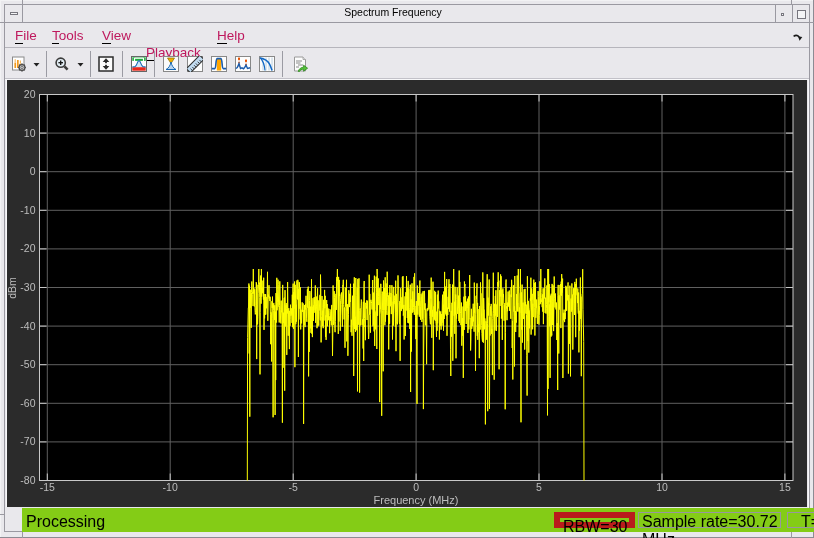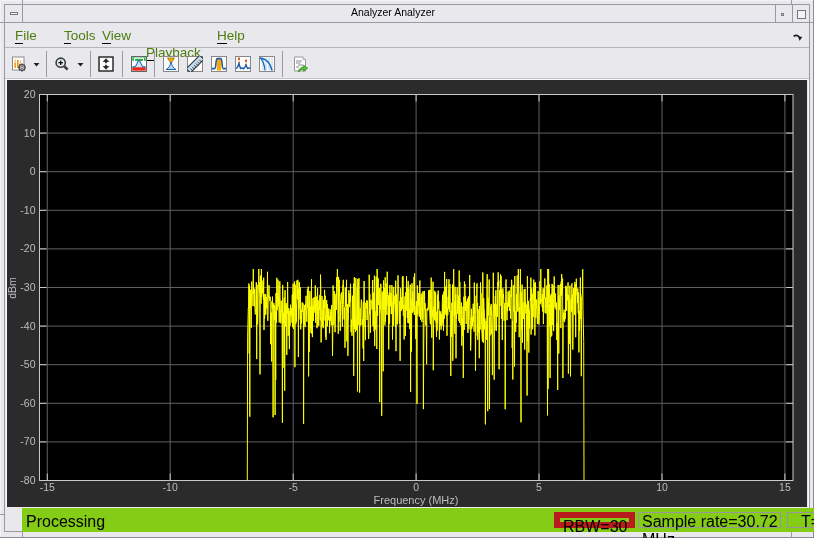--- a/index.html
+++ b/index.html
@@ -22,25 +22,25 @@
 <div class="ln" style="left:22px;top:532px;width:1px;height:6px"></div>
 <div class="ln" style="left:791px;top:532px;width:1px;height:6px"></div>
 
 <div style="position:absolute;left:4px;top:4px;width:806px;height:19px;border-bottom:1px solid #9a99a1"></div>
 <div style="position:absolute;left:4px;top:4px;width:19px;height:19px;border-right:1px solid #9a99a1"></div>
 <div style="position:absolute;left:10px;top:12px;width:8px;height:3px;border:1px solid #77767e;background:#f4f4f6"></div>
 <div style="position:absolute;left:775px;top:4px;width:17px;height:19px;border-left:1px solid #9a99a1"></div>
 <div style="position:absolute;left:781px;top:12.5px;width:3px;height:3px;border:1px solid #77767e;background:#f4f4f6"></div>
 <div style="position:absolute;left:792px;top:4px;width:18px;height:19px;border-left:1px solid #9a99a1"></div>
 <div style="position:absolute;left:797px;top:10px;width:9px;height:9px;border:1px solid #77767e;background:#f4f4f6"></div>
-<div style="position:absolute;left:4px;top:6px;width:778px;text-align:center;font-size:10.5px;color:#000">Analyzer Analyzer</div>
-
-<div style="position:absolute;left:0px;top:23px;width:780px;height:24px;font-size:13.5px;color:#4d7c0f">
+<div style="position:absolute;left:4px;top:6px;width:778px;text-align:center;font-size:10.5px;color:#000">Spectrum Frequency</div>
+
+<div style="position:absolute;left:0px;top:23px;width:780px;height:24px;font-size:13.5px;color:#be185d">
     <div style="position:absolute;left:15px;top:5px"><span style="border-bottom:1px solid #000;padding-bottom:0px">F</span>ile</div>
-    <div style="position:absolute;left:64px;top:5px"><span style="border-bottom:1px solid #000;padding-bottom:0px">T</span>ools</div>
+    <div style="position:absolute;left:52px;top:5px"><span style="border-bottom:1px solid #000;padding-bottom:0px">T</span>ools</div>
     <div style="position:absolute;left:102px;top:5px"><span style="border-bottom:1px solid #000;padding-bottom:0px">V</span>iew</div>
     <div style="position:absolute;left:146px;top:22px"><span style="border-bottom:1px solid #000;padding-bottom:0px">P</span>layback</div>
     <div style="position:absolute;left:217px;top:5px"><span style="border-bottom:1px solid #000;padding-bottom:0px">H</span>elp</div>
   </div>
 <div class="ln" style="left:5px;top:47px;width:804px;height:1px;background:#b6b5bc"></div>
 
 <svg style="position:absolute;left:793px;top:34px" width="10" height="7" viewBox="0 0 10 7">
     <path d="M0.6 2.4 C2.8 0.8 4.6 1.2 6.2 3.0" fill="none" stroke="#1a1a1a" stroke-width="1.7"></path>
     <polygon points="4.9,2.2 9.3,2.9 6.6,6.8" fill="#1a1a1a"></polygon>
   </svg>

